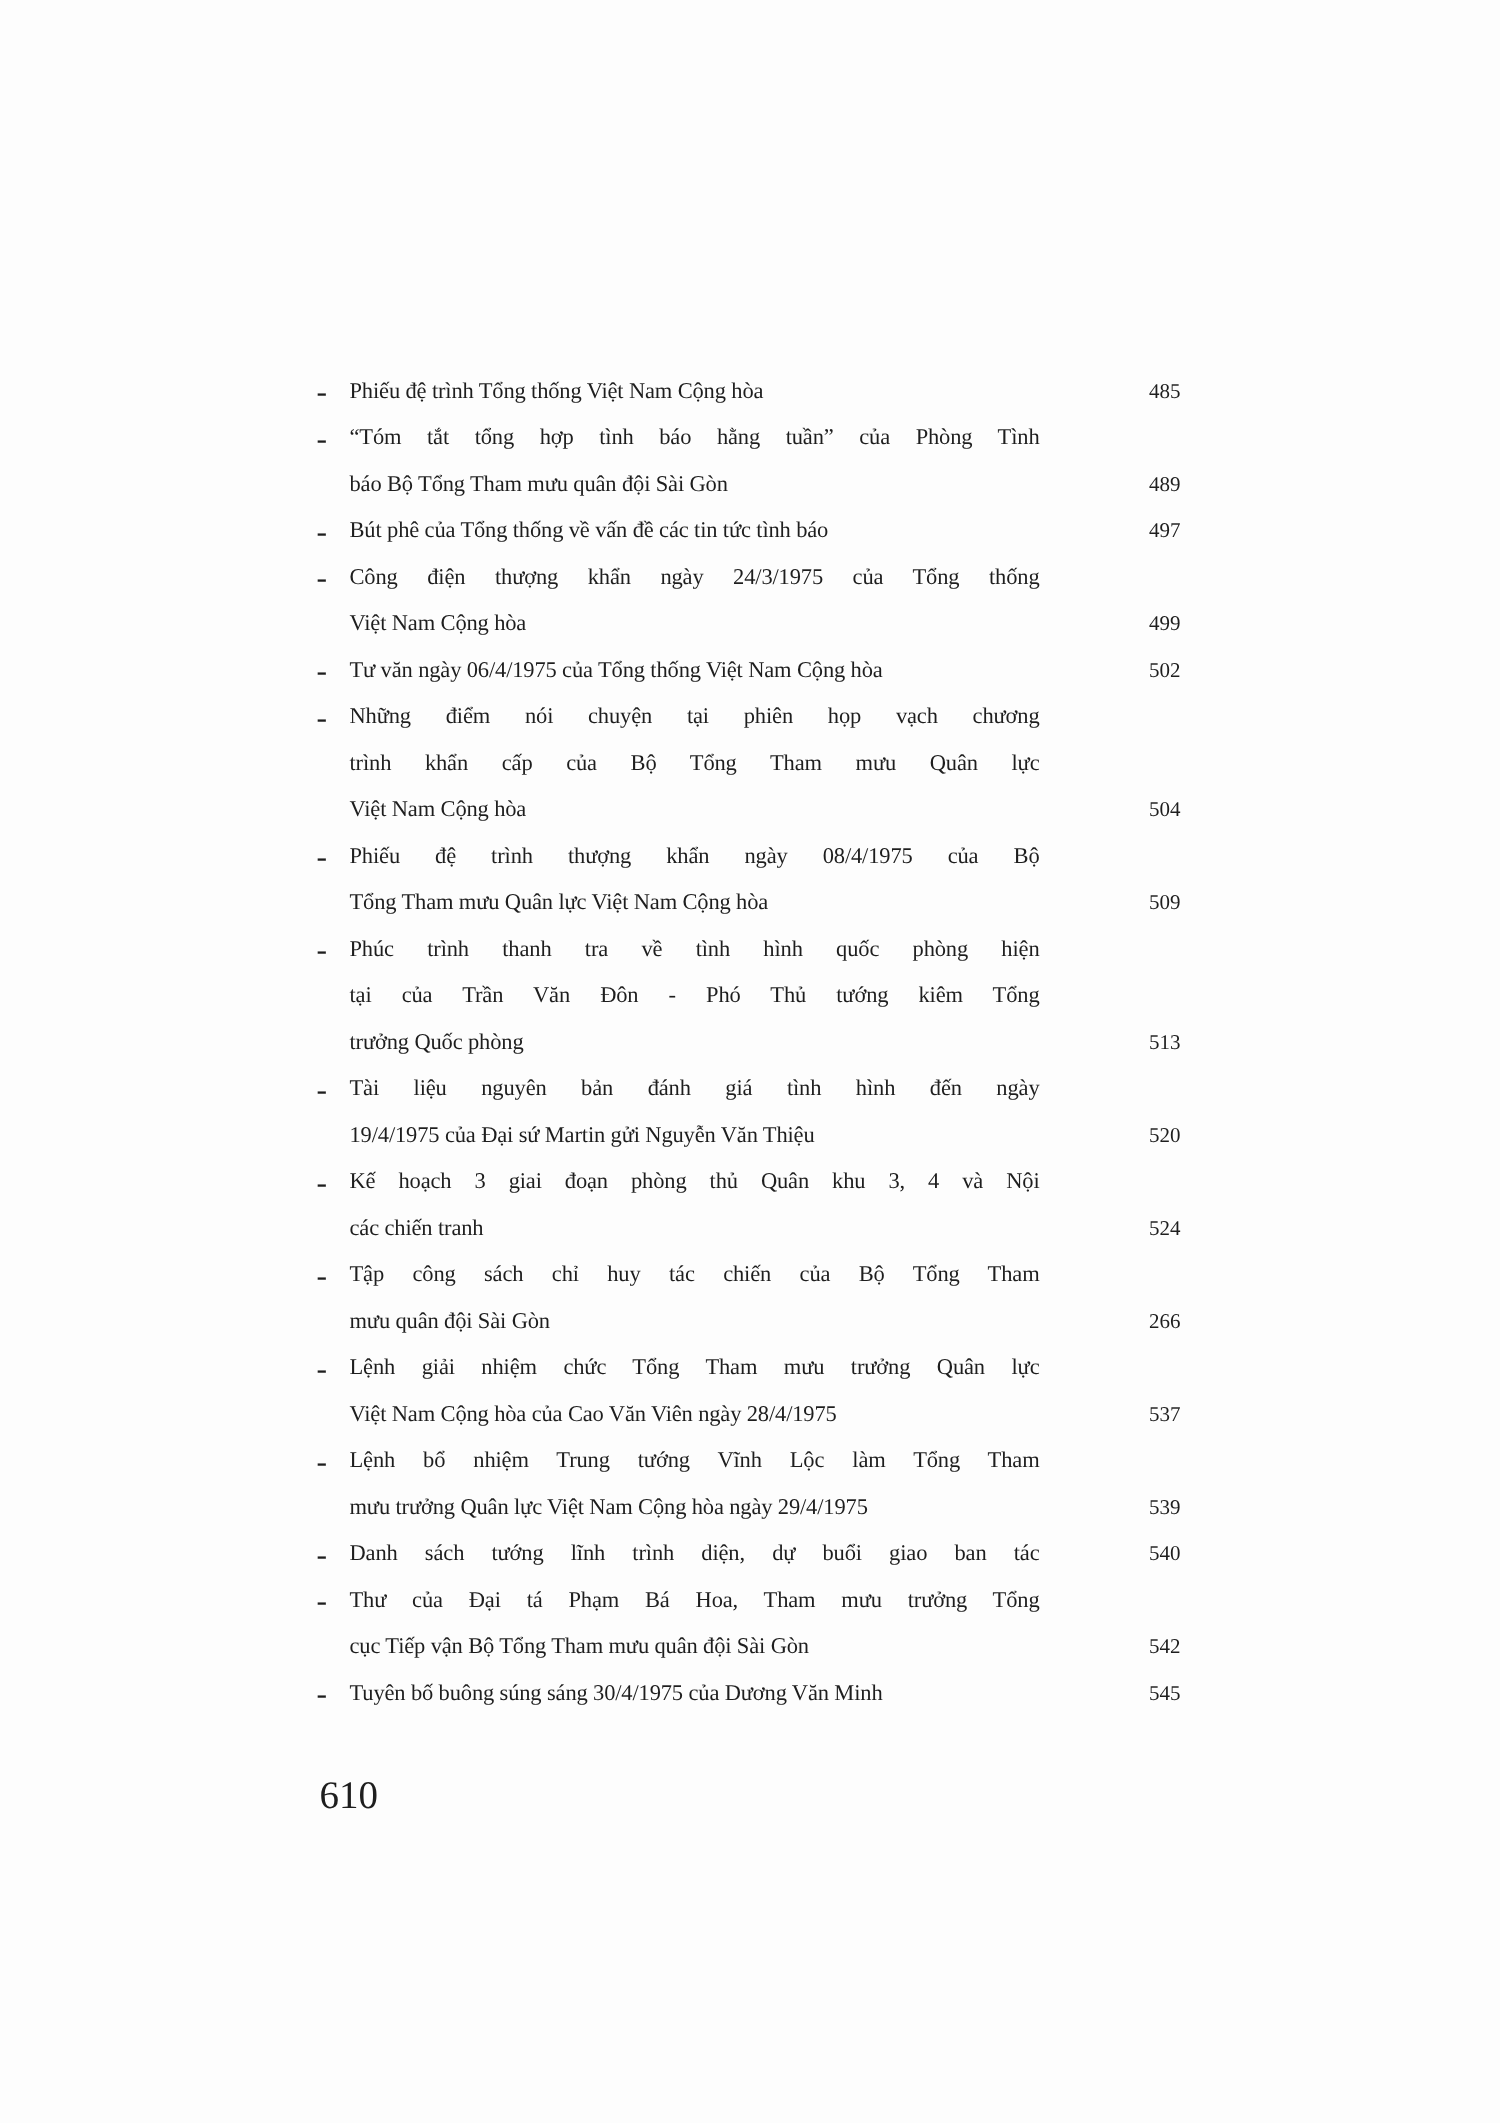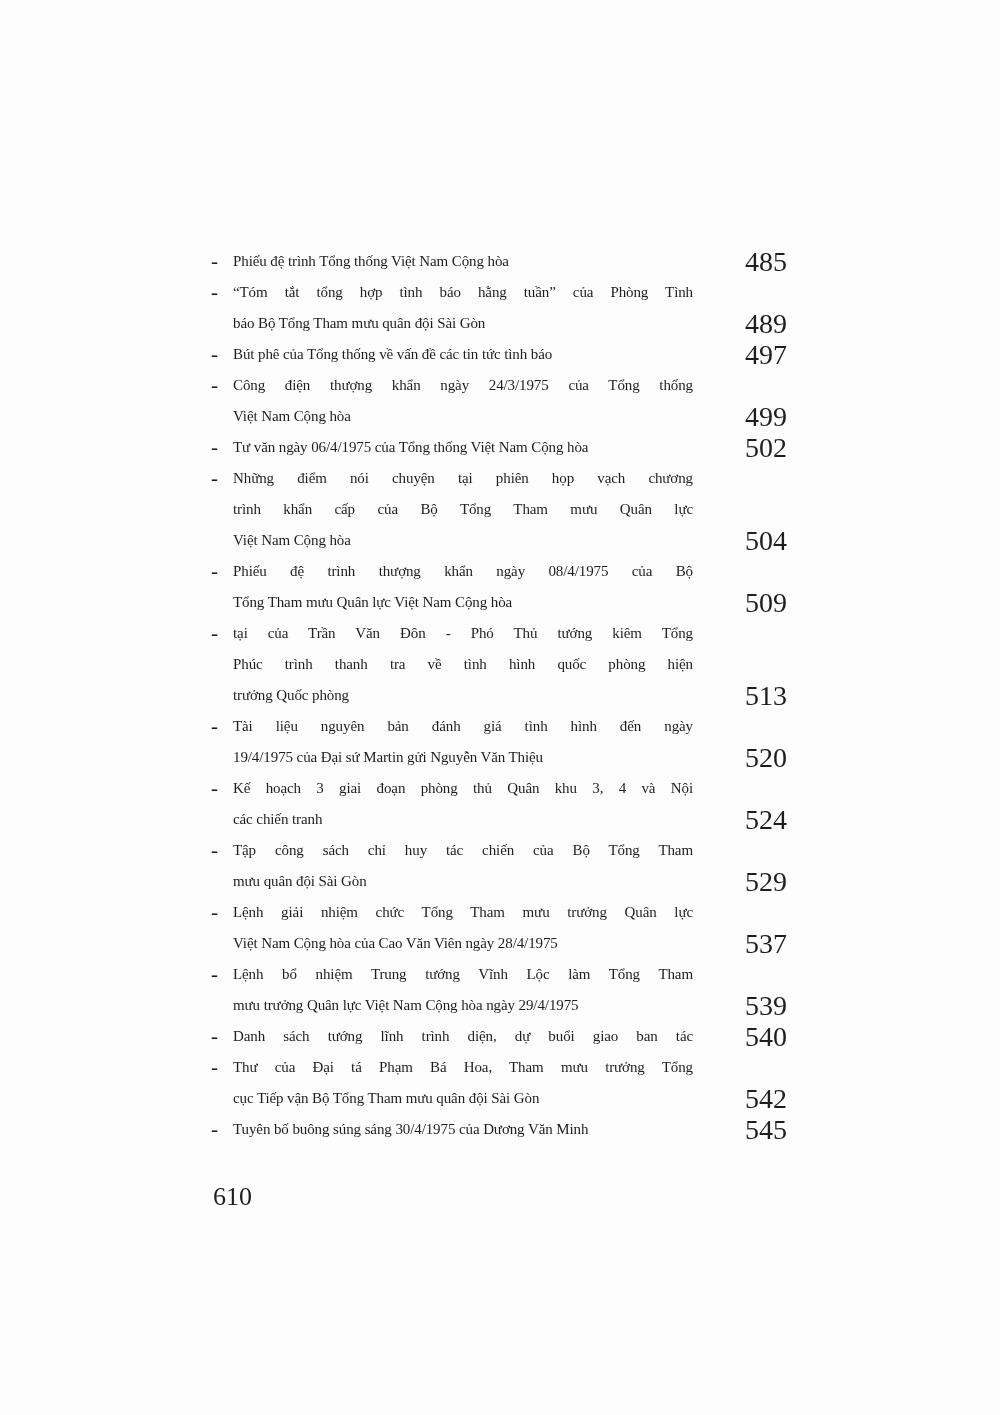--- a/index.html
+++ b/index.html
@@ -37,21 +37,21 @@
     white-space: nowrap;
   }
   .just {
     text-align: justify;
     text-align-last: justify;
   }
   .page-ref {
     position: absolute;
     right: 0;
     bottom: 0;
-    font-size: 28px;
+    font-size: 14px;
     line-height: 31px;
   }
   .footer-page {
     position: absolute;
     left: 213px;
     top: 1181px;
     font-size: 26px;
     line-height: 31px;
   }
 </style>
@@ -118,22 +118,22 @@
       <div class="text-block">
         <div class="line just">Phiếu đệ trình thượng khẩn ngày 08/4/1975 của Bộ</div>
         <div class="line">Tổng Tham mưu Quân lực Việt Nam Cộng hòa</div>
       </div>
       <span class="page-ref">509</span>
     </div>
 
     <div class="toc-item">
       <span class="dash">-</span>
       <div class="text-block">
+        <div class="line just">Phúc trình thanh tra về tình hình quốc phòng hiện</div>
         <div class="line just">tại của Trần Văn Đôn - Phó Thủ tướng kiêm Tổng</div>
-        <div class="line just">Phúc trình thanh tra về tình hình quốc phòng hiện</div>
         <div class="line">trưởng Quốc phòng</div>
       </div>
       <span class="page-ref">513</span>
     </div>
 
     <div class="toc-item">
       <span class="dash">-</span>
       <div class="text-block">
         <div class="line just">Tài liệu nguyên bản đánh giá tình hình đến ngày</div>
         <div class="line">19/4/1975 của Đại sứ Martin gửi Nguyễn Văn Thiệu</div>
@@ -149,21 +149,21 @@
       </div>
       <span class="page-ref">524</span>
     </div>
 
     <div class="toc-item">
       <span class="dash">-</span>
       <div class="text-block">
         <div class="line just">Tập công sách chỉ huy tác chiến của Bộ Tổng Tham</div>
         <div class="line">mưu quân đội Sài Gòn</div>
       </div>
-      <span class="page-ref">529</span>
+      <span class="page-ref">266</span>
     </div>
 
     <div class="toc-item">
       <span class="dash">-</span>
       <div class="text-block">
         <div class="line just">Lệnh giải nhiệm chức Tổng Tham mưu trưởng Quân lực</div>
         <div class="line">Việt Nam Cộng hòa của Cao Văn Viên ngày 28/4/1975</div>
       </div>
       <span class="page-ref">537</span>
     </div>

